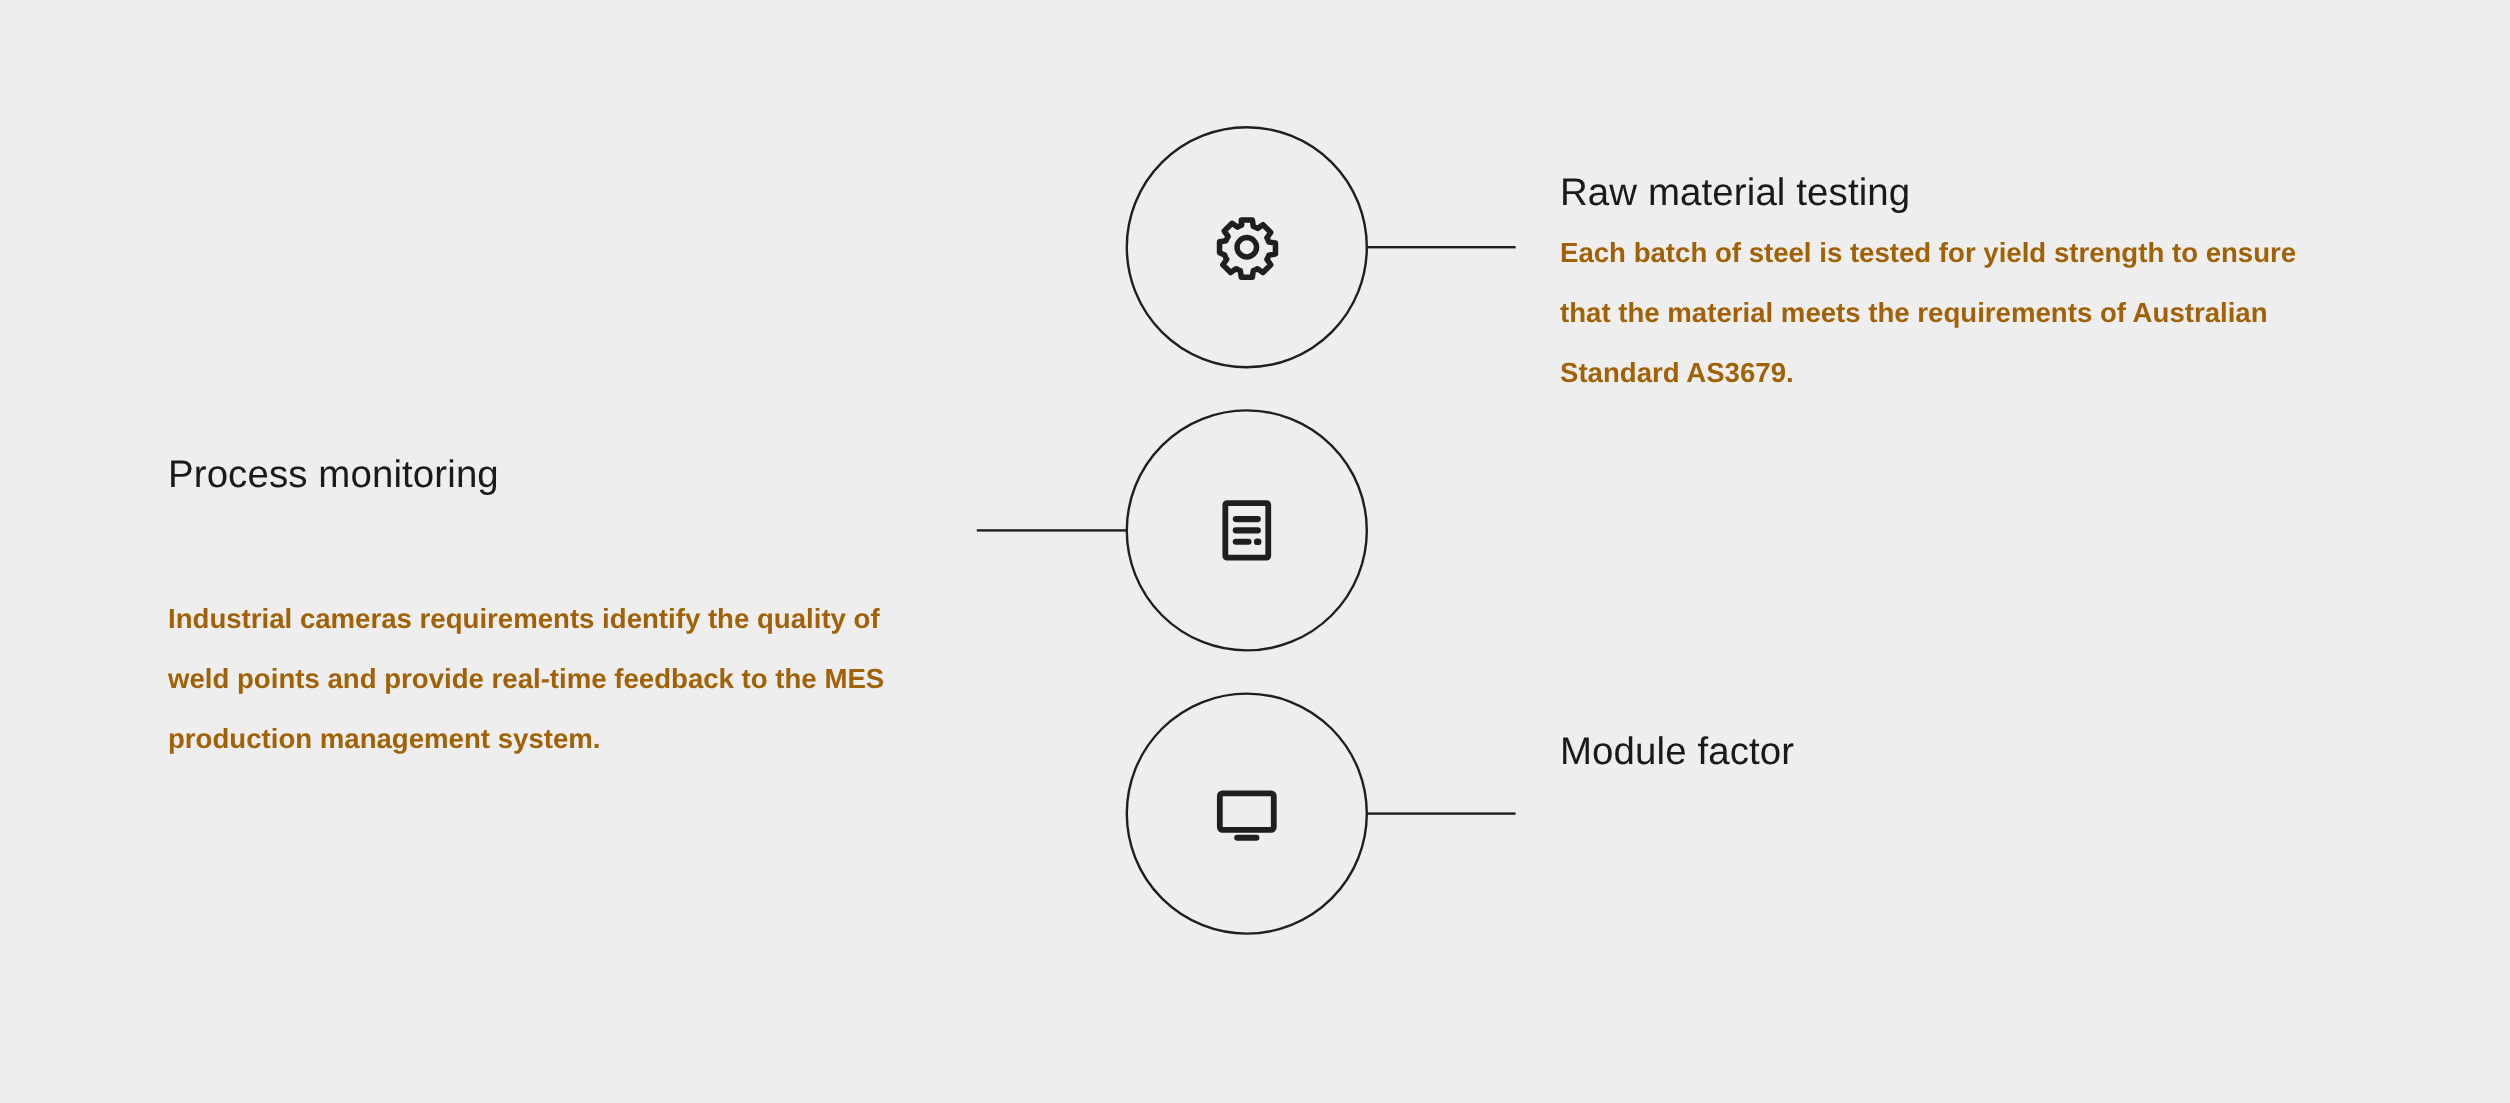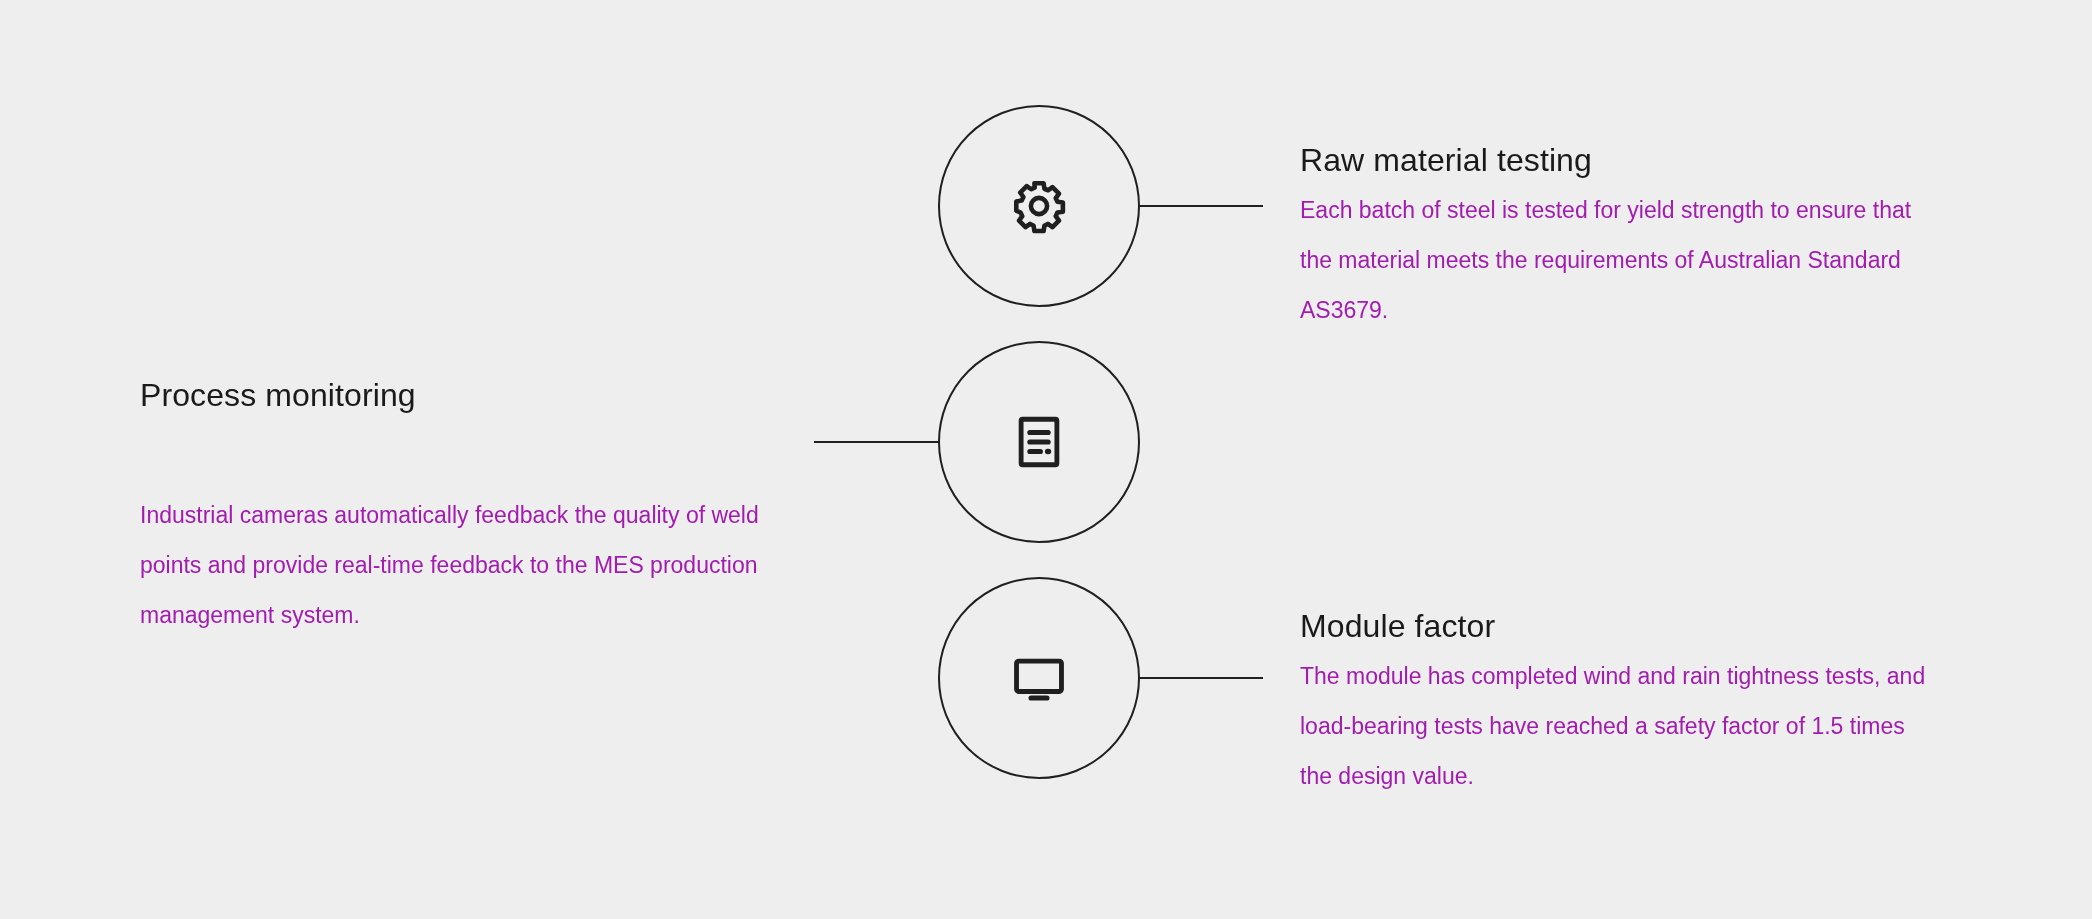--- a/index.html
+++ b/index.html
@@ -74,23 +74,23 @@
     margin: 0;
     font-size: 32px;
     font-weight: 400;
     line-height: 40px;
     letter-spacing: 0.1px;
     color: #1a1a1a;
   }
   .block p {
     margin: 0;
     font-size: 23px;
-    font-weight: 400;
+    font-weight: 700;
     line-height: 50px;
-    color: #a21caf;
+    color: #a16207;
   }
   .block-right p { margin-top: 5px; }
   .block-left  p { margin-top: 0; }
 </style>
 </head>
 <body>
 
 <div id="diagram">
 
   <div class="connector connector-right-1"></div>
@@ -129,21 +129,20 @@
 
   <div class="block block-right block-1">
     <h2>Raw material testing</h2>
     <p>Each batch of steel is tested for yield strength to ensure that the material meets the requirements of Australian Standard AS3679.</p>
   </div>
 
   <div class="block block-left block-2">
     <h2>Process monitoring</h2>
   </div>
   <div class="block block-left block-3">
-    <p>Industrial cameras automatically feedback the quality of weld points and provide real-time feedback to the MES production management system.</p>
+    <p>Industrial cameras requirements identify the quality of weld points and provide real-time feedback to the MES production management system.</p>
   </div>
 
   <div class="block block-right block-4">
     <h2>Module factor</h2>
-    <p>The module has completed wind and rain tightness tests, and load-bearing tests have reached a safety factor of 1.5 times the design value.</p>
   </div>
 
 </div>
 
 </body></html>

